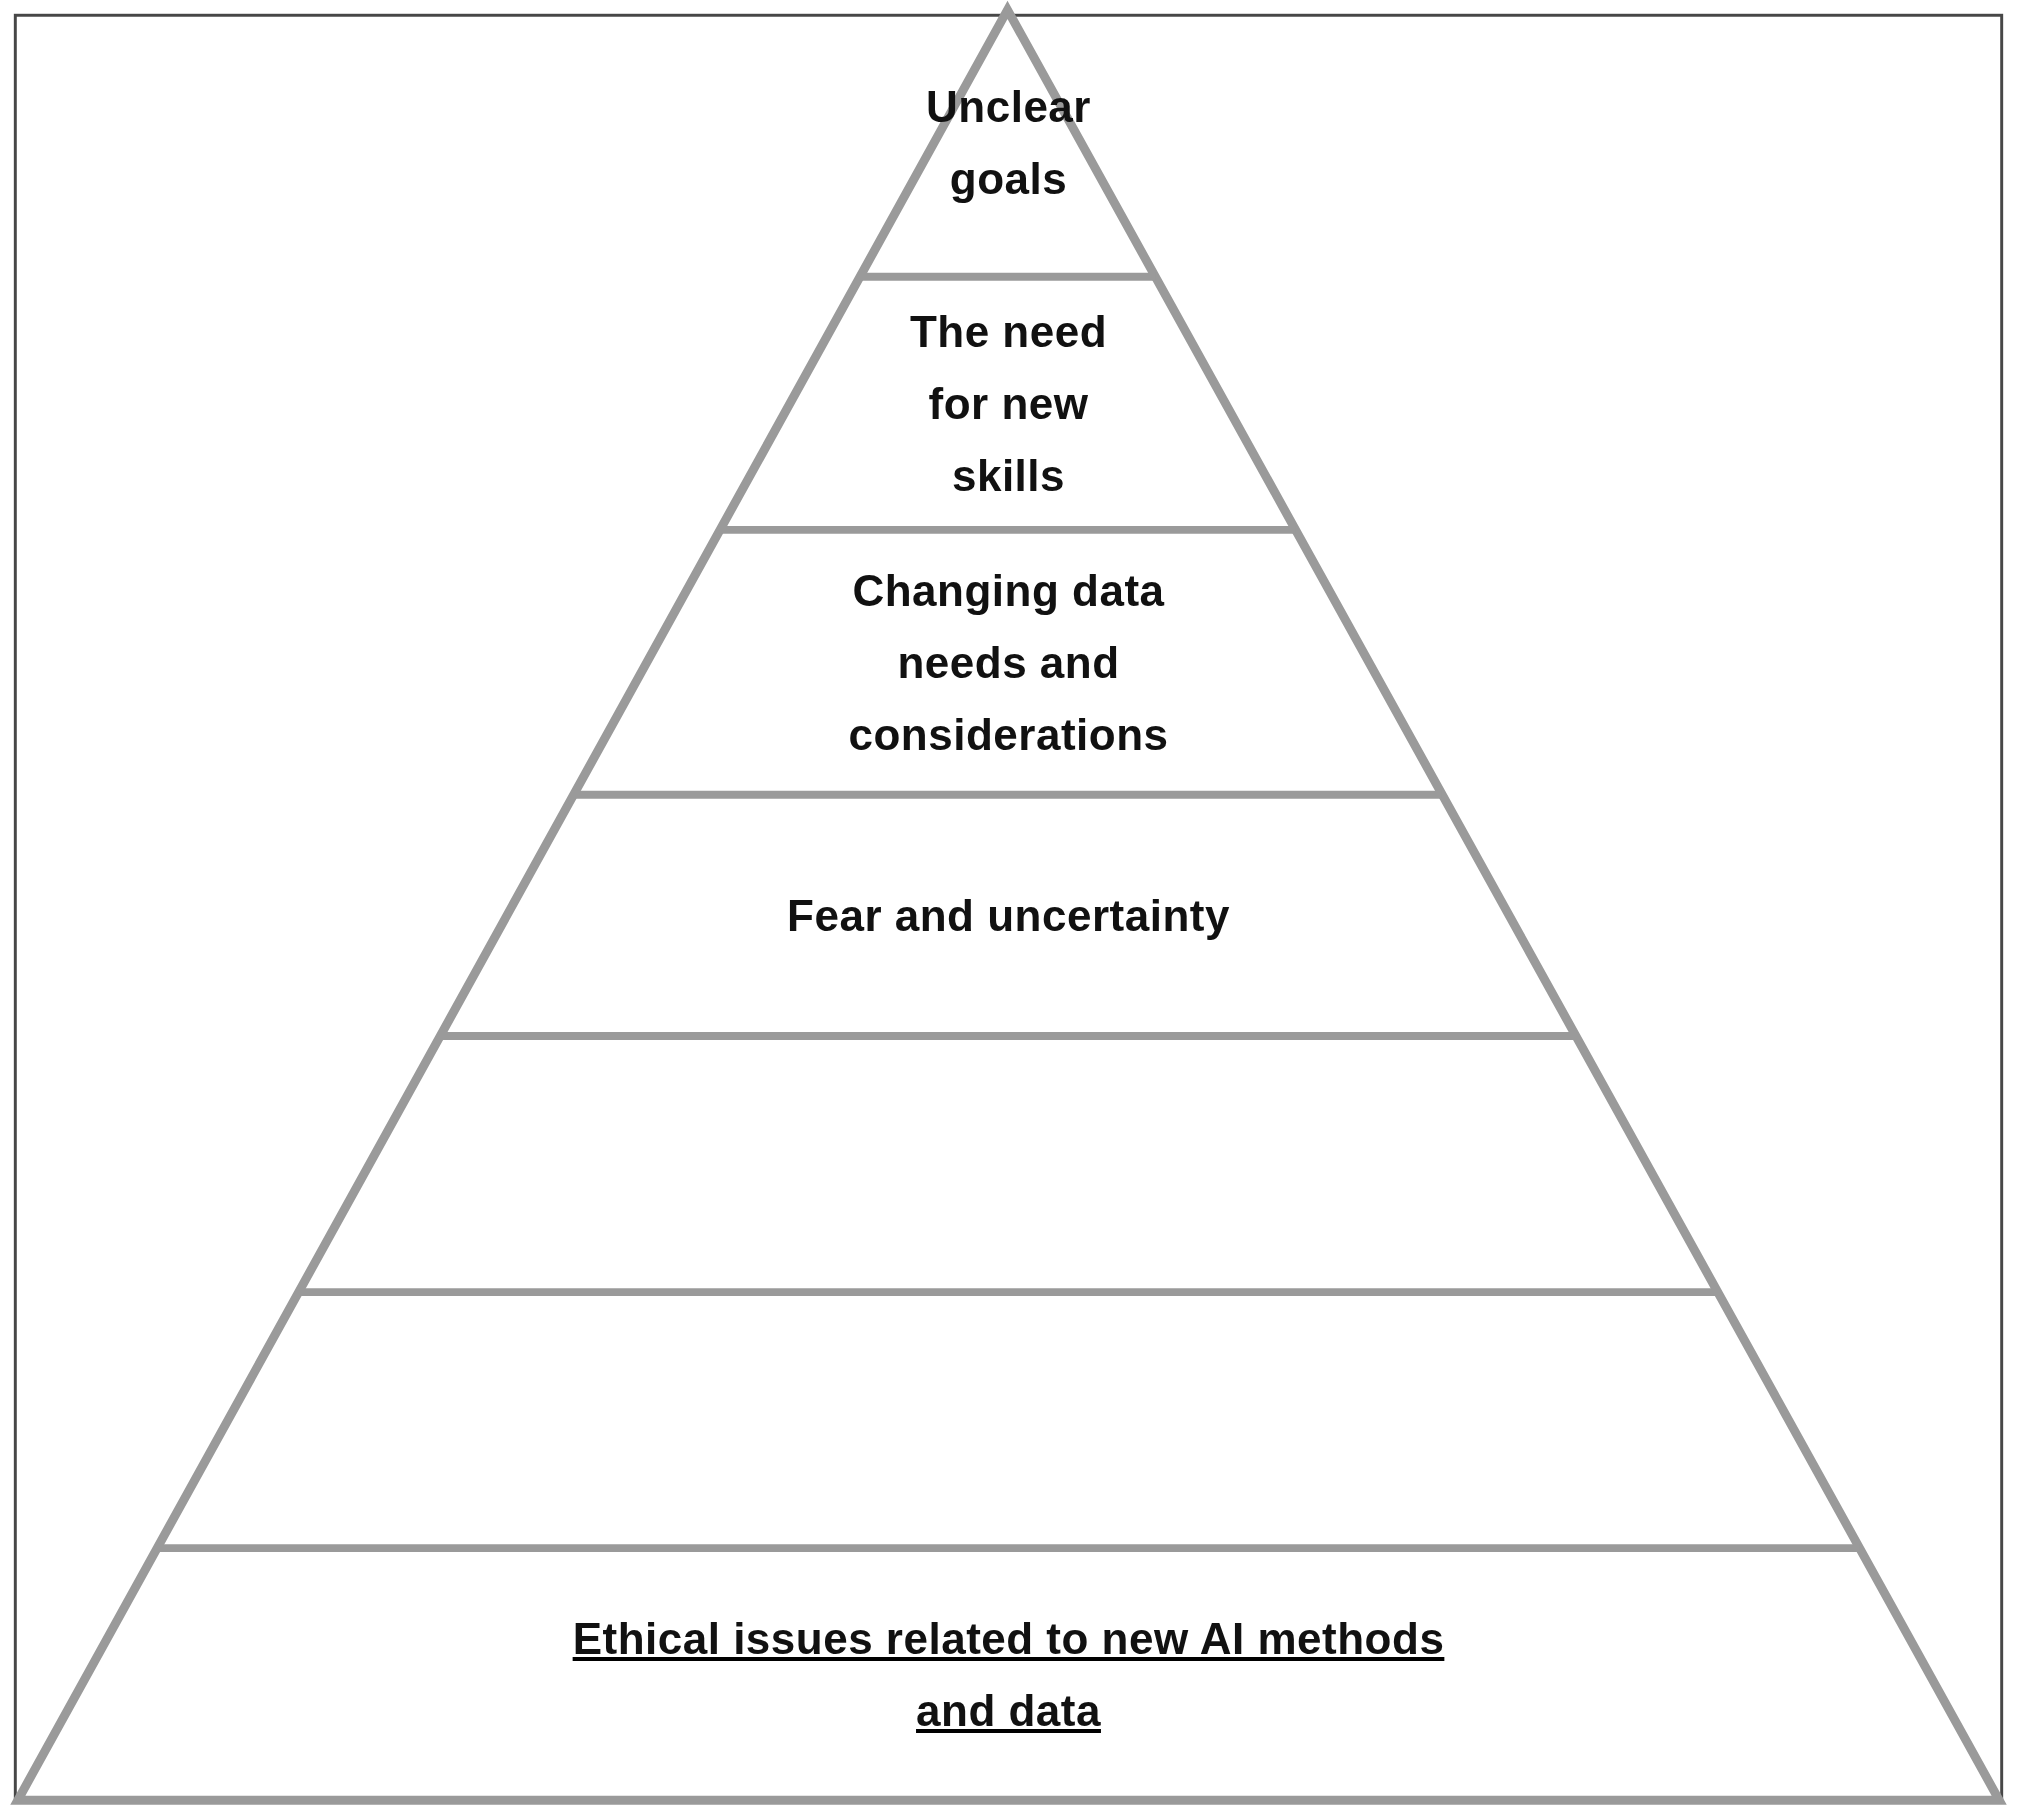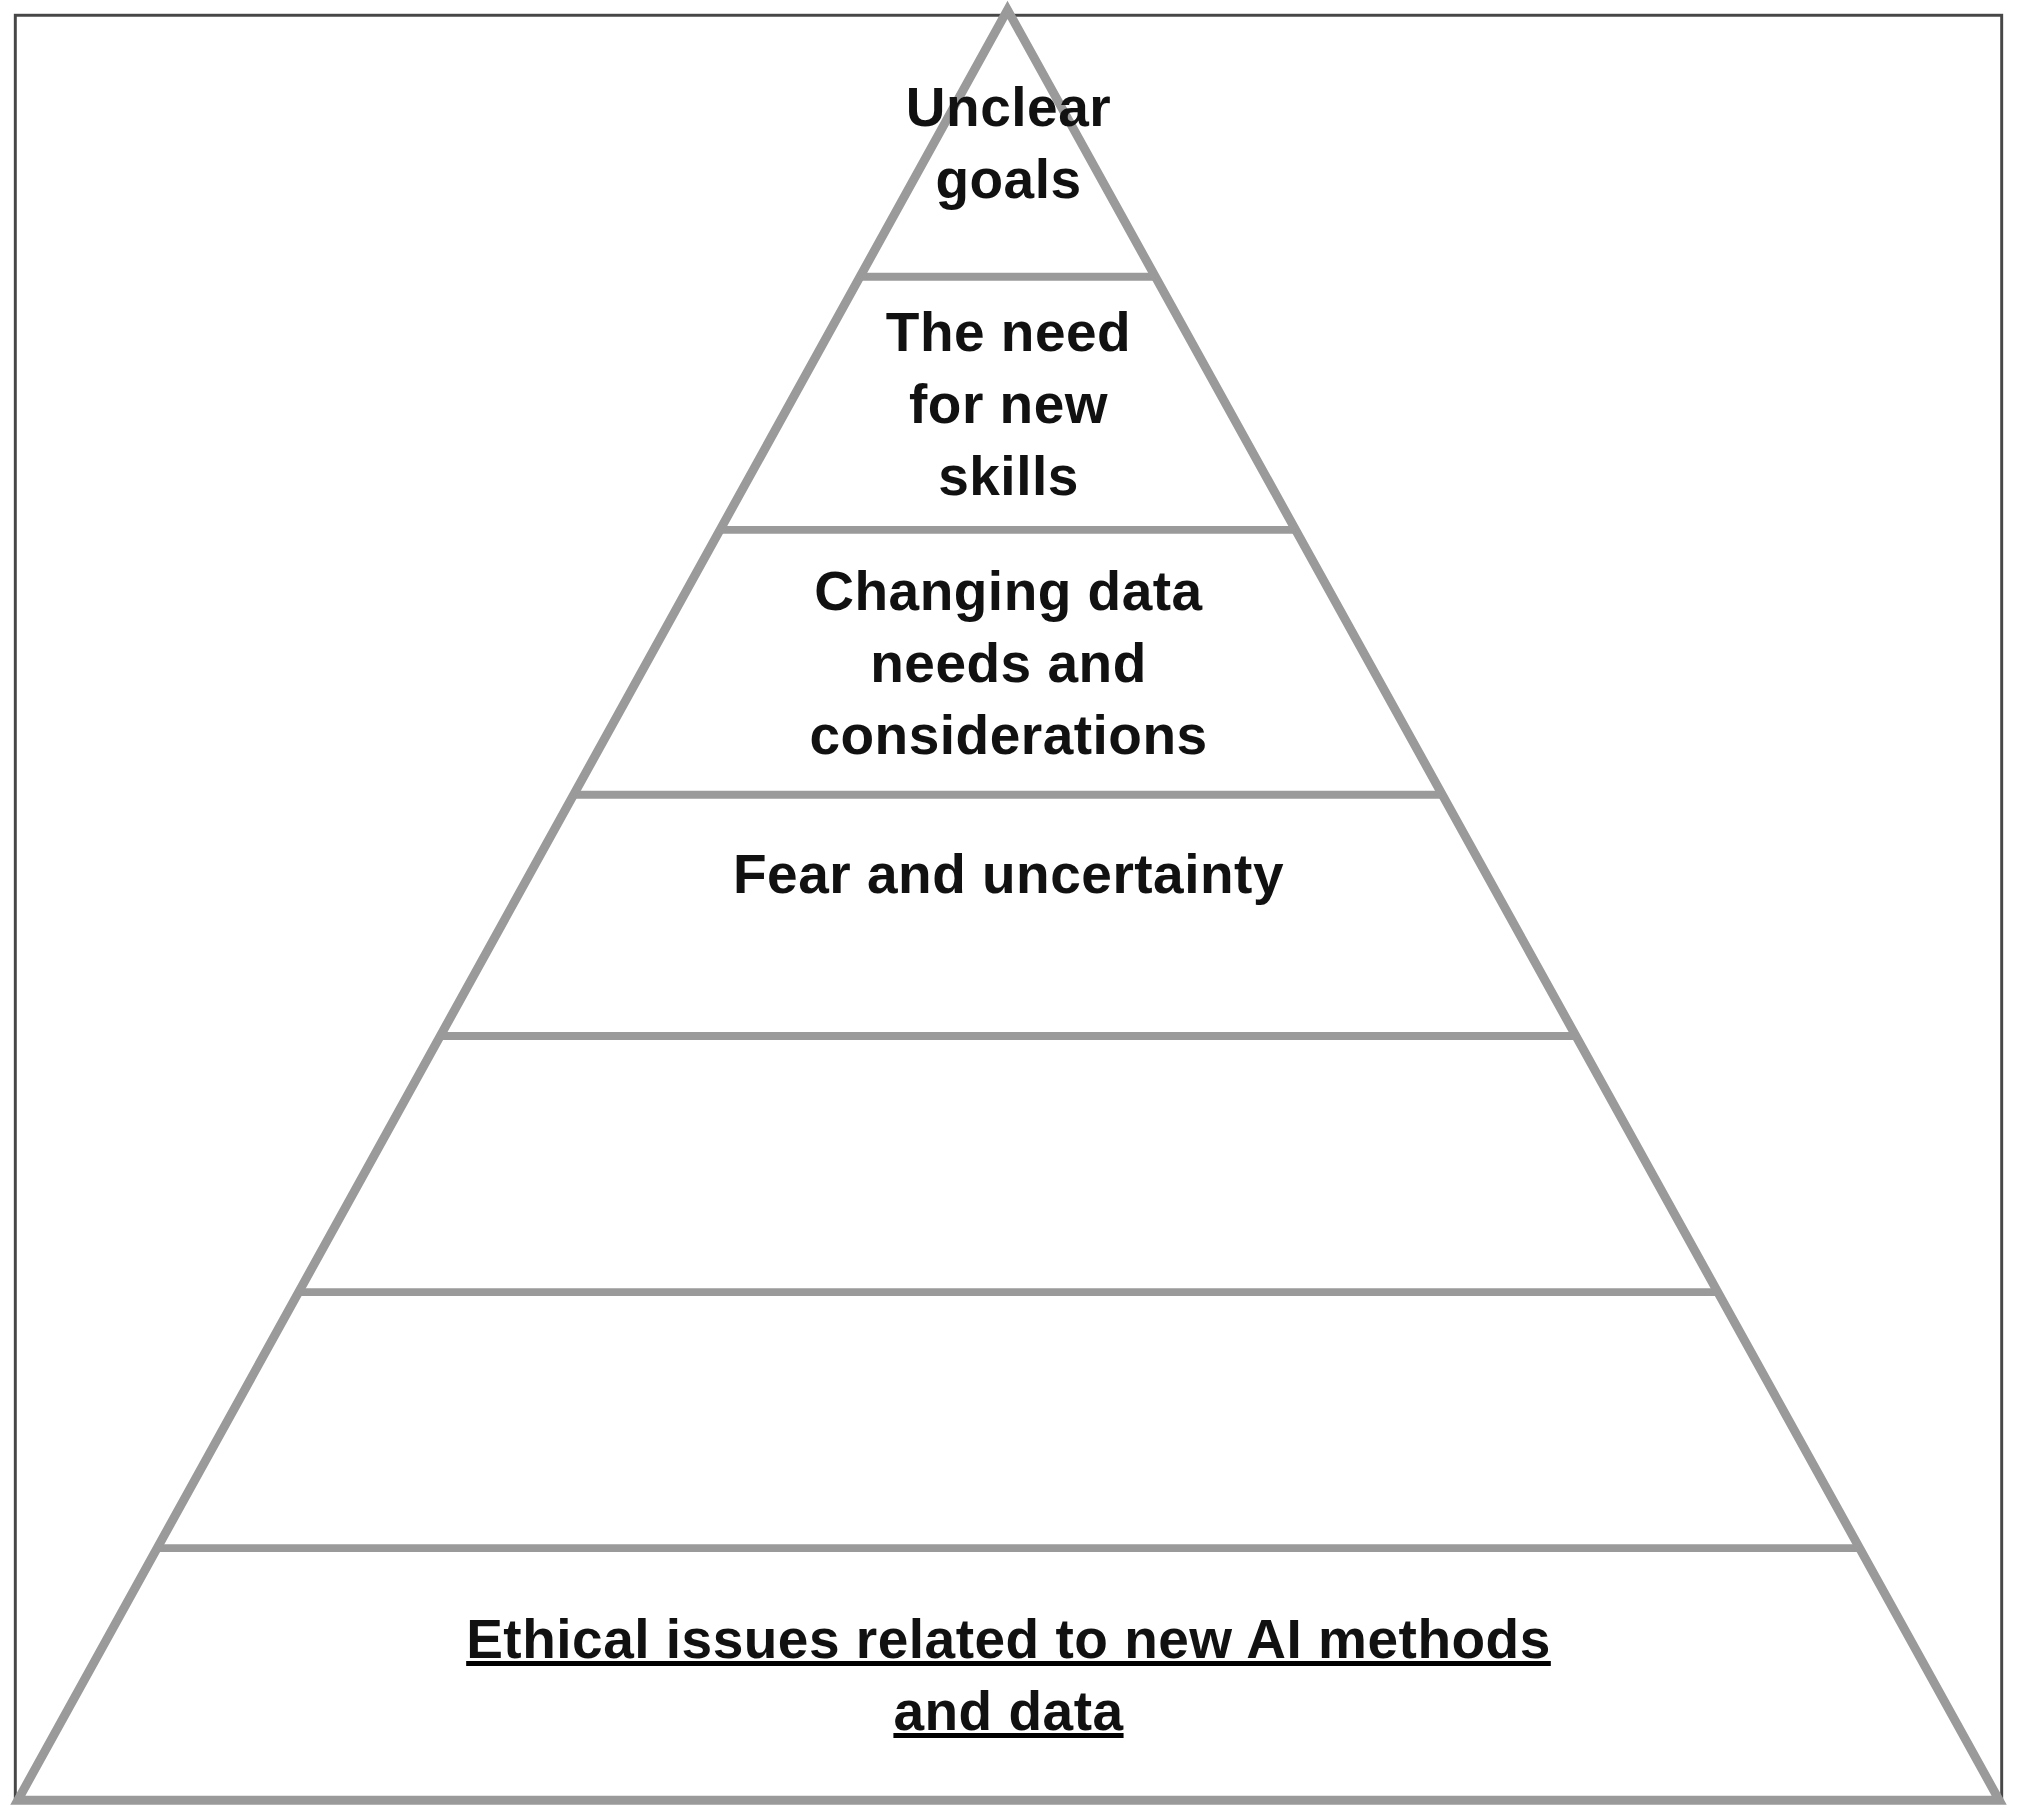--- a/index.html
+++ b/index.html
@@ -50,31 +50,31 @@
     position: absolute;
     left: 0;
     width: 2017px;
     display: flex;
     align-items: center;
     justify-content: center;
   }
   .level-label {
     color: var(--text-color, #111111);
     font-weight: bold;
-    font-size: 55px;
+    font-size: 44px;
     line-height: 72px;
     text-align: center;
     white-space: pre-line;
     letter-spacing: 0.5px;
   }
   
   .band-0 { top: 9.9px;   height: 267px; }
   .band-1 { top: 277px;  height: 253px; }
   .band-2 { top: 530px;  height: 265px; }
-  .band-3 { top: 753px;  height: 241px; }
+  .band-3 { top: 795px;  height: 241px; }
   .band-4 { top: 1036px; height: 256px; }
   .band-5 { top: 1292px; height: 256px; }
   .band-6 { top: 1549px; height: 252px; text-decoration: underline; }
 </style>
 </head>
 <body>
 
 <div id="stage">
 
   <svg id="pyramid-svg" viewBox="0 0 2048 1844" xmlns="http://www.w3.org/2000/svg">

